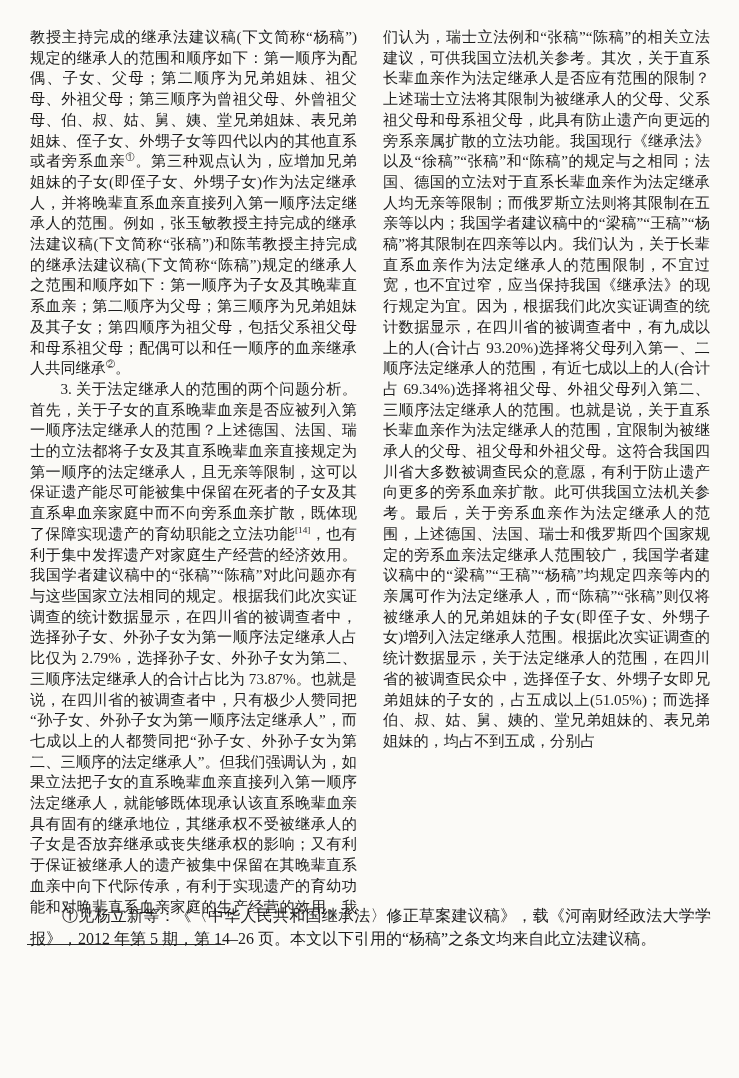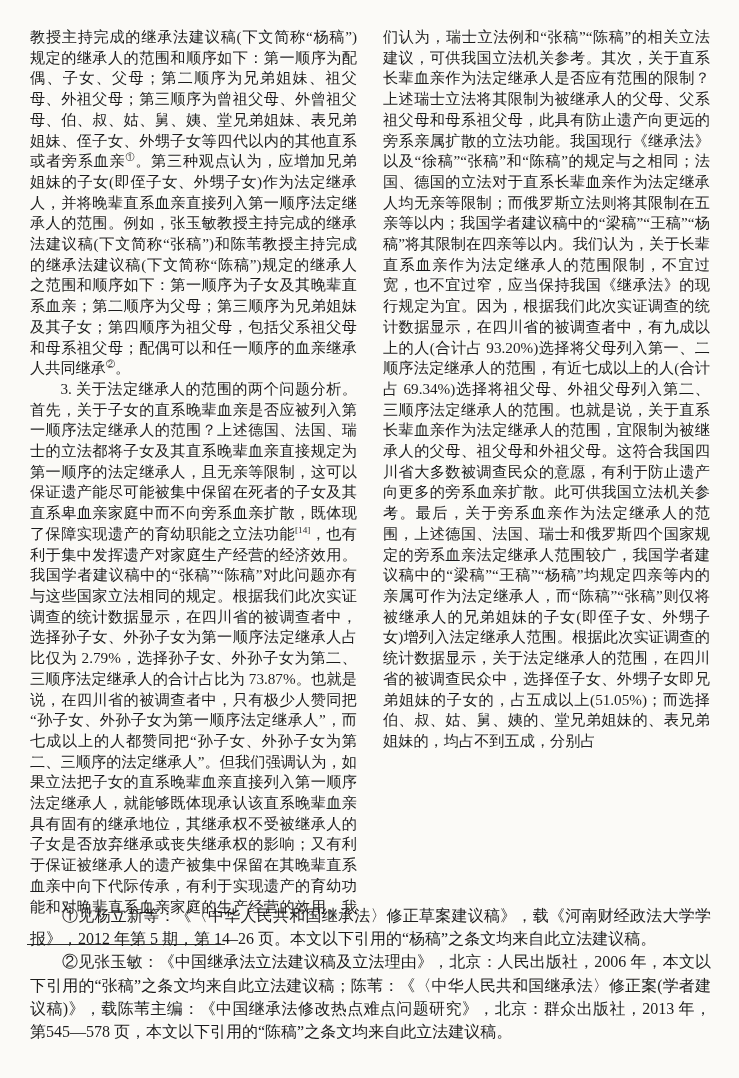--- a/index.html
+++ b/index.html
@@ -75,18 +75,17 @@
 
   <div class="body-columns">
     <p class="para no-indent">教授主持完成的继承法建议稿(下文简称“杨稿”)规定的继承人的范围和顺序如下：第一顺序为配偶、子女、父母；第二顺序为兄弟姐妹、祖父母、外祖父母；第三顺序为曾祖父母、外曾祖父母、伯、叔、姑、舅、姨、堂兄弟姐妹、表兄弟姐妹、侄子女、外甥子女等四代以内的其他直系或者旁系血亲<sup>①</sup>。第三种观点认为，应增加兄弟姐妹的子女(即侄子女、外甥子女)作为法定继承人，并将晚辈直系血亲直接列入第一顺序法定继承人的范围。例如，张玉敏教授主持完成的继承法建议稿(下文简称“张稿”)和陈苇教授主持完成的继承法建议稿(下文简称“陈稿”)规定的继承人之范围和顺序如下：第一顺序为子女及其晚辈直系血亲；第二顺序为父母；第三顺序为兄弟姐妹及其子女；第四顺序为祖父母，包括父系祖父母和母系祖父母；配偶可以和任一顺序的血亲继承人共同继承<sup>②</sup>。</p>
     <p class="para">3. 关于法定继承人的范围的两个问题分析。首先，关于子女的直系晚辈血亲是否应被列入第一顺序法定继承人的范围？上述德国、法国、瑞士的立法都将子女及其直系晚辈血亲直接规定为第一顺序的法定继承人，且无亲等限制，这可以保证遗产能尽可能被集中保留在死者的子女及其直系卑血亲家庭中而不向旁系血亲扩散，既体现了保障实现遗产的育幼职能之立法功能<sup>[14]</sup>，也有利于集中发挥遗产对家庭生产经营的经济效用。我国学者建议稿中的“张稿”“陈稿”对此问题亦有与这些国家立法相同的规定。根据我们此次实证调查的统计数据显示，在四川省的被调查者中，选择孙子女、外孙子女为第一顺序法定继承人占比仅为 2.79%，选择孙子女、外孙子女为第二、三顺序法定继承人的合计占比为 73.87%。也就是说，在四川省的被调查者中，只有极少人赞同把“孙子女、外孙子女为第一顺序法定继承人”，而七成以上的人都赞同把“孙子女、外孙子女为第二、三顺序的法定继承人”。但我们强调认为，如果立法把子女的直系晚辈血亲直接列入第一顺序法定继承人，就能够既体现承认该直系晚辈血亲具有固有的继承地位，其继承权不受被继承人的子女是否放弃继承或丧失继承权的影响；又有利于保证被继承人的遗产被集中保留在其晚辈直系血亲中向下代际传承，有利于实现遗产的育幼功能和对晚辈直系血亲家庭的生产经营的效用。我们认为，瑞士立法例和“张稿”“陈稿”的相关立法建议，可供我国立法机关参考。其次，关于直系长辈血亲作为法定继承人是否应有范围的限制？上述瑞士立法将其限制为被继承人的父母、父系祖父母和母系祖父母，此具有防止遗产向更远的旁系亲属扩散的立法功能。我国现行《继承法》以及“徐稿”“张稿”和“陈稿”的规定与之相同；法国、德国的立法对于直系长辈血亲作为法定继承人均无亲等限制；而俄罗斯立法则将其限制在五亲等以内；我国学者建议稿中的“梁稿”“王稿”“杨稿”将其限制在四亲等以内。我们认为，关于长辈直系血亲作为法定继承人的范围限制，不宜过宽，也不宜过窄，应当保持我国《继承法》的现行规定为宜。因为，根据我们此次实证调查的统计数据显示，在四川省的被调查者中，有九成以上的人(合计占 93.20%)选择将父母列入第一、二顺序法定继承人的范围，有近七成以上的人(合计占 69.34%)选择将祖父母、外祖父母列入第二、三顺序法定继承人的范围。也就是说，关于直系长辈血亲作为法定继承人的范围，宜限制为被继承人的父母、祖父母和外祖父母。这符合我国四川省大多数被调查民众的意愿，有利于防止遗产向更多的旁系血亲扩散。此可供我国立法机关参考。最后，关于旁系血亲作为法定继承人的范围，上述德国、法国、瑞士和俄罗斯四个国家规定的旁系血亲法定继承人范围较广，我国学者建议稿中的“梁稿”“王稿”“杨稿”均规定四亲等内的亲属可作为法定继承人，而“陈稿”“张稿”则仅将被继承人的兄弟姐妹的子女(即侄子女、外甥子女)增列入法定继承人范围。根据此次实证调查的统计数据显示，关于法定继承人的范围，在四川省的被调查民众中，选择侄子女、外甥子女即兄弟姐妹的子女的，占五成以上(51.05%)；而选择伯、叔、姑、舅、姨的、堂兄弟姐妹的、表兄弟姐妹的，均占不到五成，分别占</p>
   </div>
 
   <div class="footnote-divider"></div>
 
   <div class="footnotes">
     <p class="footnote"><span>①</span><span>见杨立新等：《〈中华人民共和国继承法〉修正草案建议稿》，载《河南财经政法大学学报》，2012 年第 5 期，第 14–26 页。本文以下引用的“杨稿”之条文均来自此立法建议稿。</span></p>
-    <p class="footnote"><span>②</span><span>见张玉敏：《中国继承法立法建议稿及立法理由》，北京：人民出版社，2006 年，本文以下引用的“张稿”之条文均来自此立法建议稿；陈苇：《〈中华人民共和国继承法〉修正案(学者建议稿)》，载陈苇主编：《中国继承法修改热点难点问题研究》，北京：群众出版社，2013 年，第545—578 页，本文以下引用的“陈稿”之条文均来自此立法建议稿。</span></p>
   </div>
 
   <div class="page-number">112</div>
 
 </div>
 
 </body></html>

